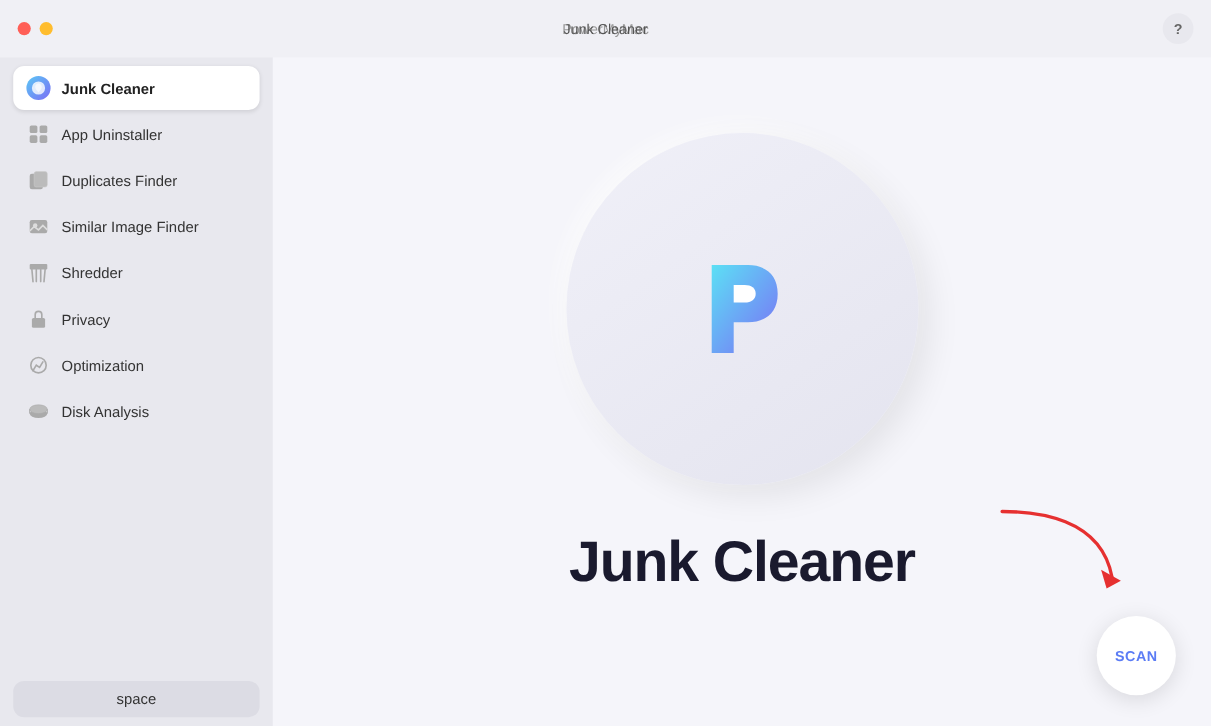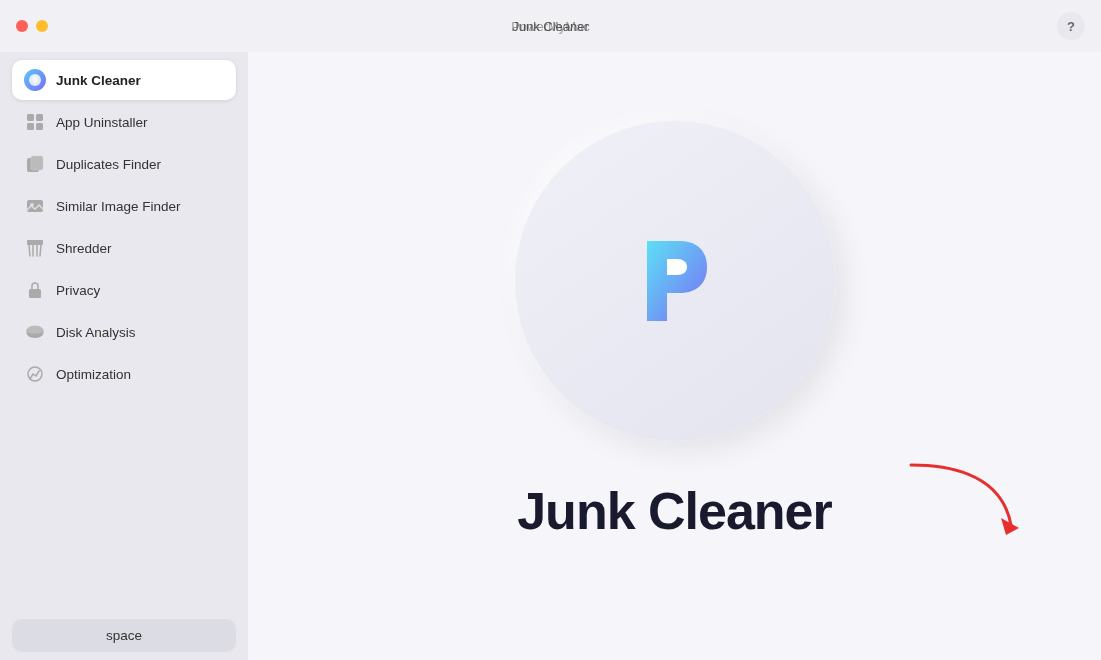--- a/index.html
+++ b/index.html
@@ -319,37 +319,37 @@
           <rect x="4" y="9" width="12" height="9" rx="1.5" fill="#aaa"></rect>
           <path d="M7 9 L7 6 C7 4.3 8.3 3 10 3 C11.7 3 13 4.3 13 6 L13 9" stroke="#aaa" stroke-width="1.5" fill="none"></path>
         </svg>
       </div>
       <span class="sidebar-label">Privacy</span>
     </div>
 
     <div class="sidebar-item">
       <div class="sidebar-icon">
         <svg viewBox="0 0 20 20" fill="none">
+          <circle cx="10" cy="10" r="7" stroke="#aaa" stroke-width="1.5" fill="none"></circle>
+          <path d="M5 15 L8 10 L11 12 L14 7" stroke="#aaa" stroke-width="1.5" stroke-linecap="round" fill="none"></path>
+        </svg>
+      </div>
+      <span class="sidebar-label">Optimization</span>
+    </div>
+
+    <div class="sidebar-item">
+      <div class="sidebar-icon">
+        <svg viewBox="0 0 20 20" fill="none">
           <ellipse cx="10" cy="12" rx="8" ry="4" fill="#aaa"></ellipse>
           <ellipse cx="10" cy="8" rx="8" ry="4" fill="#bbb" stroke="#aaa" stroke-width="0.5"></ellipse>
           <path d="M2 8 L2 12" stroke="#aaa" stroke-width="1"></path>
           <path d="M18 8 L18 12" stroke="#aaa" stroke-width="1"></path>
         </svg>
       </div>
       <span class="sidebar-label">Disk Analysis</span>
-    </div>
-
-    <div class="sidebar-item">
-      <div class="sidebar-icon">
-        <svg viewBox="0 0 20 20" fill="none">
-          <circle cx="10" cy="10" r="7" stroke="#aaa" stroke-width="1.5" fill="none"></circle>
-          <path d="M5 15 L8 10 L11 12 L14 7" stroke="#aaa" stroke-width="1.5" stroke-linecap="round" fill="none"></path>
-        </svg>
-      </div>
-      <span class="sidebar-label">Optimization</span>
     </div>
 
     <div class="sidebar-spacer"></div>
 
     <button class="user-btn">space</button>
   </div>
 
   <div class="content">
 
     <div class="big-circle">
@@ -370,15 +370,18 @@
 
     <h1 class="main-title">Junk Cleaner</h1>
 
     <div class="arrow-container">
       <svg class="arrow-svg" viewBox="0 0 120 80" fill="none">
         <path d="M10 5 C40 5 100 10 110 65" stroke="#e63030" stroke-width="3" stroke-linecap="round" fill="none"></path>
         <polygon points="100,58 118,68 105,75" fill="#e63030"></polygon>
       </svg>
     </div>
 
+    <div class="scan-btn-container">
+      <button class="scan-btn">SCAN</button>
+    </div>
 
   </div>
 </div>
 
 </body></html>

